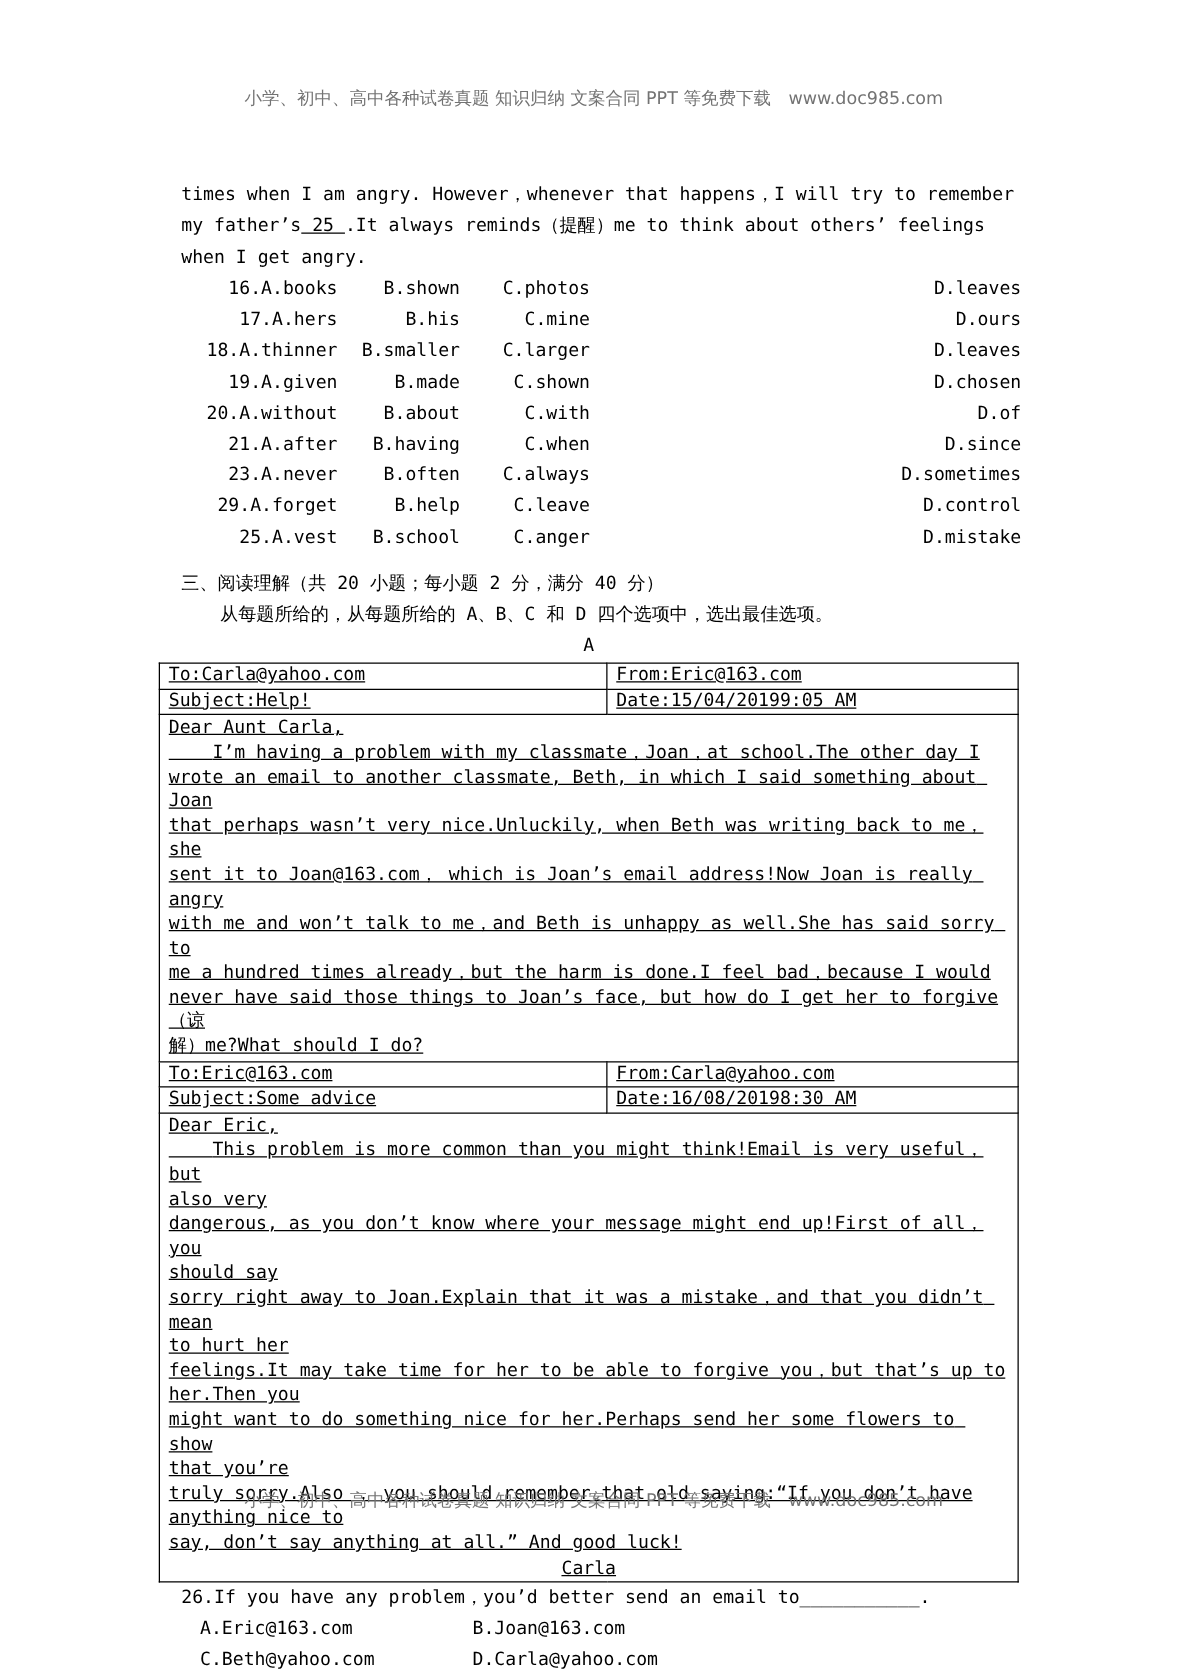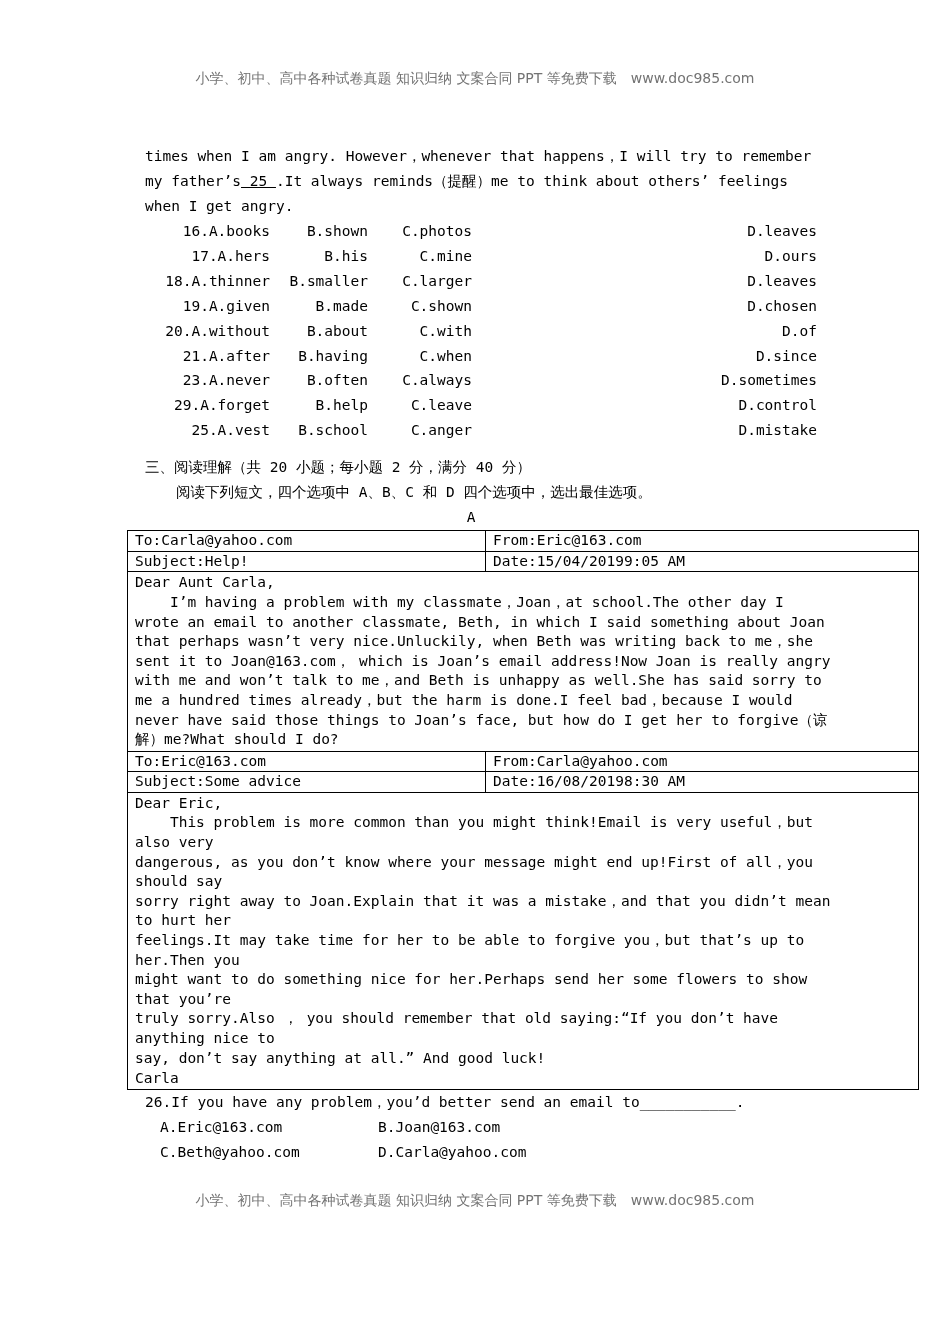--- a/index.html
+++ b/index.html
@@ -47,37 +47,38 @@
   }
 
   .section-title { line-height: 25px; margin-top: 12px; }
   .section-instruction { line-height: 25px; padding-left: 31px; }
 
   .table-wrap { margin-left: -18px; width: 688px; }
   .passage-label { text-align: center; line-height: 25px; }
 
   table.email-table {
     border-collapse: collapse;
-    width: 792px;
+    width: 688px;
     table-layout: fixed;
     font-size: 14.5px;
+    text-decoration: underline;
   }
   table.email-table td {
     border: 1px solid #000000;
     padding: 0 7px;
     vertical-align: top;
     line-height: 19.6px;
   }
   td.half-left { width: 343px; }
   .email-body {
     white-space: pre-wrap;
     line-height: 19.6px;
     padding: 1px 0 1px 0;
   }
-  .email-signature { text-align: left; line-height: 19.6px; }
+  .email-signature { text-align: center; line-height: 19.6px; }
 
   .q26-stem { margin-top: 0; line-height: 25px; white-space: pre-wrap; }
   .q26-options {
     display: grid;
     grid-template-columns: 218px 1fr;
     padding-left: 15px;
     line-height: 24.9px;
   }
 </style>
 </head>
@@ -144,21 +145,21 @@
       <span>D.control</span>
     </div>
     <div class="q-row">
       <span>25.A.vest</span>
       <span>B.school</span>
       <span>C.anger</span>
       <span>D.mistake</span>
     </div>
 
     <div class="section-title">三、阅读理解（共 20 小题；每小题 2 分，满分 40 分）</div>
-    <div class="section-instruction">阅读下列短文，四个选项中 A、B、C 和 D 四个选项中，选出最佳选项。</div>
+    <div class="section-instruction">从每题所给的，从每题所给的 A、B、C 和 D 四个选项中，选出最佳选项。</div>
 
     <div class="table-wrap">
       <div class="passage-label">A</div>
 
       <table class="email-table">
         <tbody>
           <tr>
             <td class="half-left">To:Carla@yahoo.com</td>
             <td>From:Eric@163.com</td>
           </tr>

